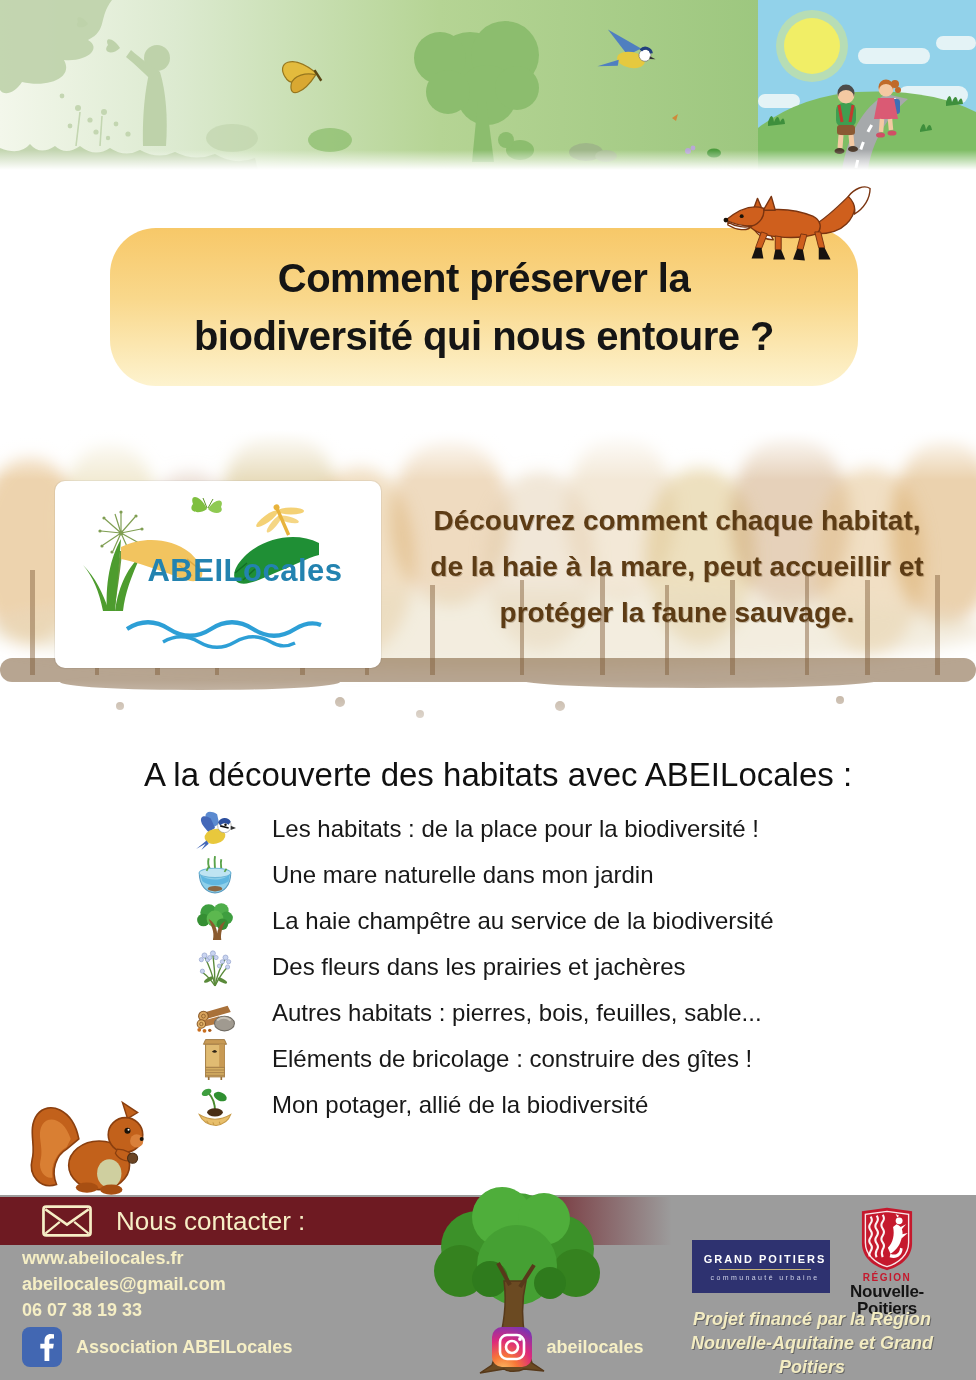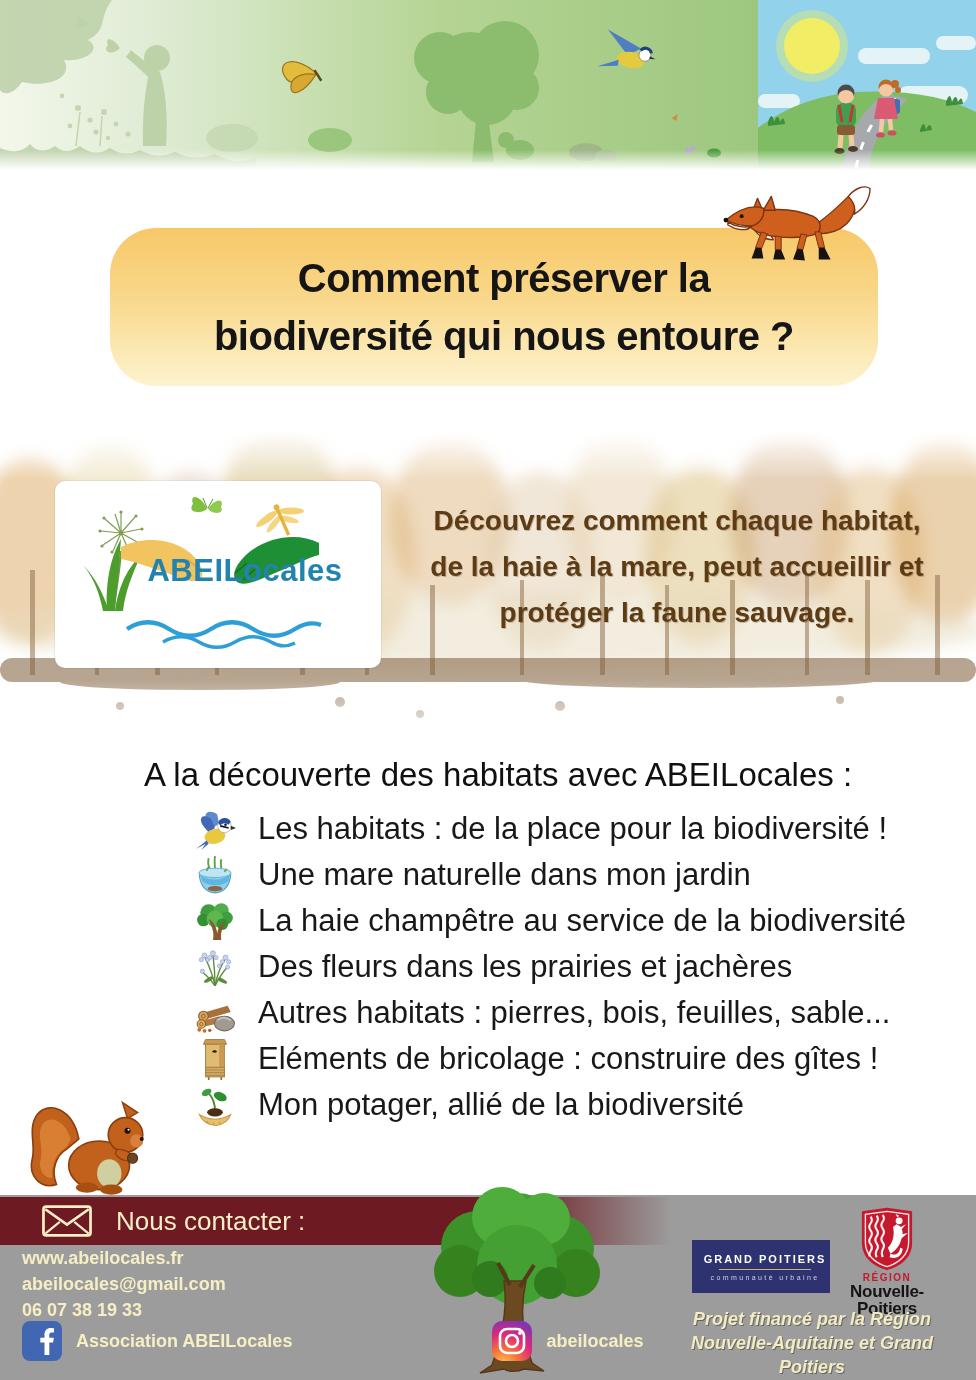--- a/index.html
+++ b/index.html
@@ -6,21 +6,21 @@
   #poster{position:relative;width:976px;height:1380px;margin:0 auto;background:#fff;overflow:hidden;
           font-family:"Liberation Sans","DejaVu Sans",sans-serif;}
   svg{display:block;}
 
   
   .banner{position:absolute;left:0;top:0;width:976px;height:170px;}
 
   
   .title-box{position:absolute;left:110px;top:228px;width:748px;height:158px;border-radius:46px;
              background:linear-gradient(180deg,#f7c868 0%,#f9d88c 45%,#fdf3cf 100%);
-             display:flex;flex-direction:column;justify-content:center;align-items:center;padding-left:20px;}
+             display:flex;flex-direction:column;justify-content:center;align-items:center;}
   .title-line{font-size:40px;font-weight:bold;color:#151515;line-height:58px;letter-spacing:-0.5px;}
   .fox{position:absolute;left:718px;top:186px;width:158px;height:80px;}
 
   
   .autumn{position:absolute;left:0;top:430px;width:976px;height:310px;}
 
   
   .logo-card{position:absolute;left:55px;top:481px;width:326px;height:187px;background:#fff;
              border-radius:10px;box-shadow:0 0 0 1px rgba(0,0,0,.05);}
   .logo-art{position:absolute;left:0;top:0;width:326px;height:187px;}
@@ -34,35 +34,35 @@
          font-size:28px;font-weight:bold;color:#5d3c15;line-height:46px;
          text-shadow:1px 1px 0 rgba(60,30,0,.25);}
 
   
   .habitats-heading{position:absolute;left:144px;top:756px;width:780px;
                     font-size:33px;font-weight:normal;color:#101010;}
   .habitats-list{position:absolute;left:184px;top:806px;width:760px;}
   .habitat-row{display:flex;align-items:center;height:46px;}
   .hicon{width:62px;display:flex;justify-content:center;align-items:center;}
   .hicon svg{width:42px;height:42px;}
-  .hlabel{margin-left:12px;font-size:31px;color:#181818;}
+  .hlabel{margin-left:26px;font-size:24px;color:#181818;}
 
   
   .squirrel{position:absolute;left:20px;top:1088px;width:142px;height:112px;}
 
   
   .footer{position:absolute;left:0;top:1195px;width:976px;height:185px;background:#9c9c9c;}
   .contact-band{position:absolute;left:0;top:2px;width:672px;height:48px;
                 background:linear-gradient(to right,#6e1a22 0%,#6e1a22 76%,rgba(110,26,34,0) 100%);
                 display:flex;align-items:center;}
   .contact-band svg{margin-left:40px;width:54px;height:38px;}
   .contact-heading{margin-left:22px;font-size:26px;font-weight:normal;color:#f6eec6;}
   .footer-tree{position:absolute;left:402px;top:-10px;width:232px;height:198px;}
   .contact-info{position:absolute;left:22px;top:50px;color:#f6efc5;font-size:18px;font-weight:bold;line-height:26px;}
-  .social-row{position:absolute;left:22px;top:126px;display:flex;align-items:center;text-align:center;}
+  .social-row{position:absolute;left:22px;top:132px;display:flex;align-items:center;text-align:center;}
   .fb-icon{width:40px;height:40px;border-radius:8px;background:#4267b2;}
   .ig-icon{width:40px;height:40px;border-radius:10px;margin-left:200px;
            background:radial-gradient(circle at 28% 110%,#fdc468 0%,#f77737 28%,#dd2a7b 58%,#8134af 88%,#515bd4 100%);}
   .social-label{margin-left:14px;font-size:18px;font-weight:bold;color:#f6efc5;}
   .gp-logo{position:absolute;left:692px;top:45px;width:130px;height:53px;background:#2e3270;
            display:flex;flex-direction:column;justify-content:center;align-items:center;padding-left:8px;}
   .gp-name{color:#fff;font-size:11px;font-weight:bold;letter-spacing:2px;}
   .gp-line{width:92px;height:1px;background:#c9b67a;margin:4px 0;}
   .gp-sub{color:#cfd2e8;font-size:7px;letter-spacing:2.4px;}
   .na-logo{position:absolute;left:838px;top:12px;width:98px;text-align:center;}

